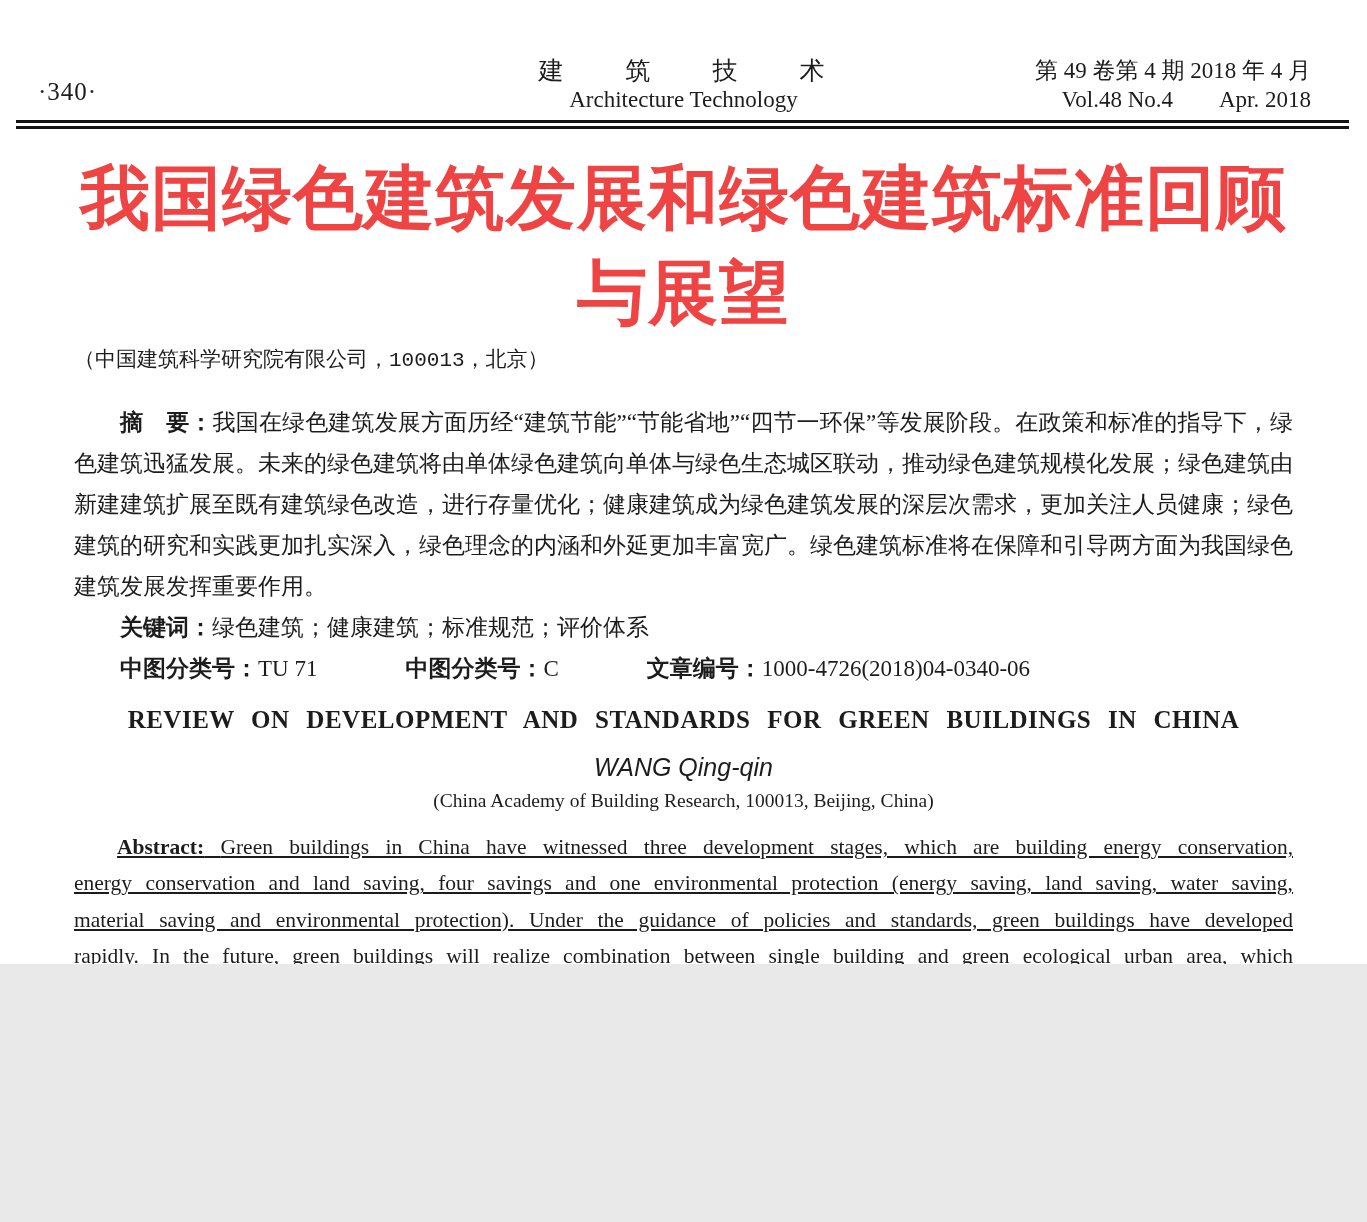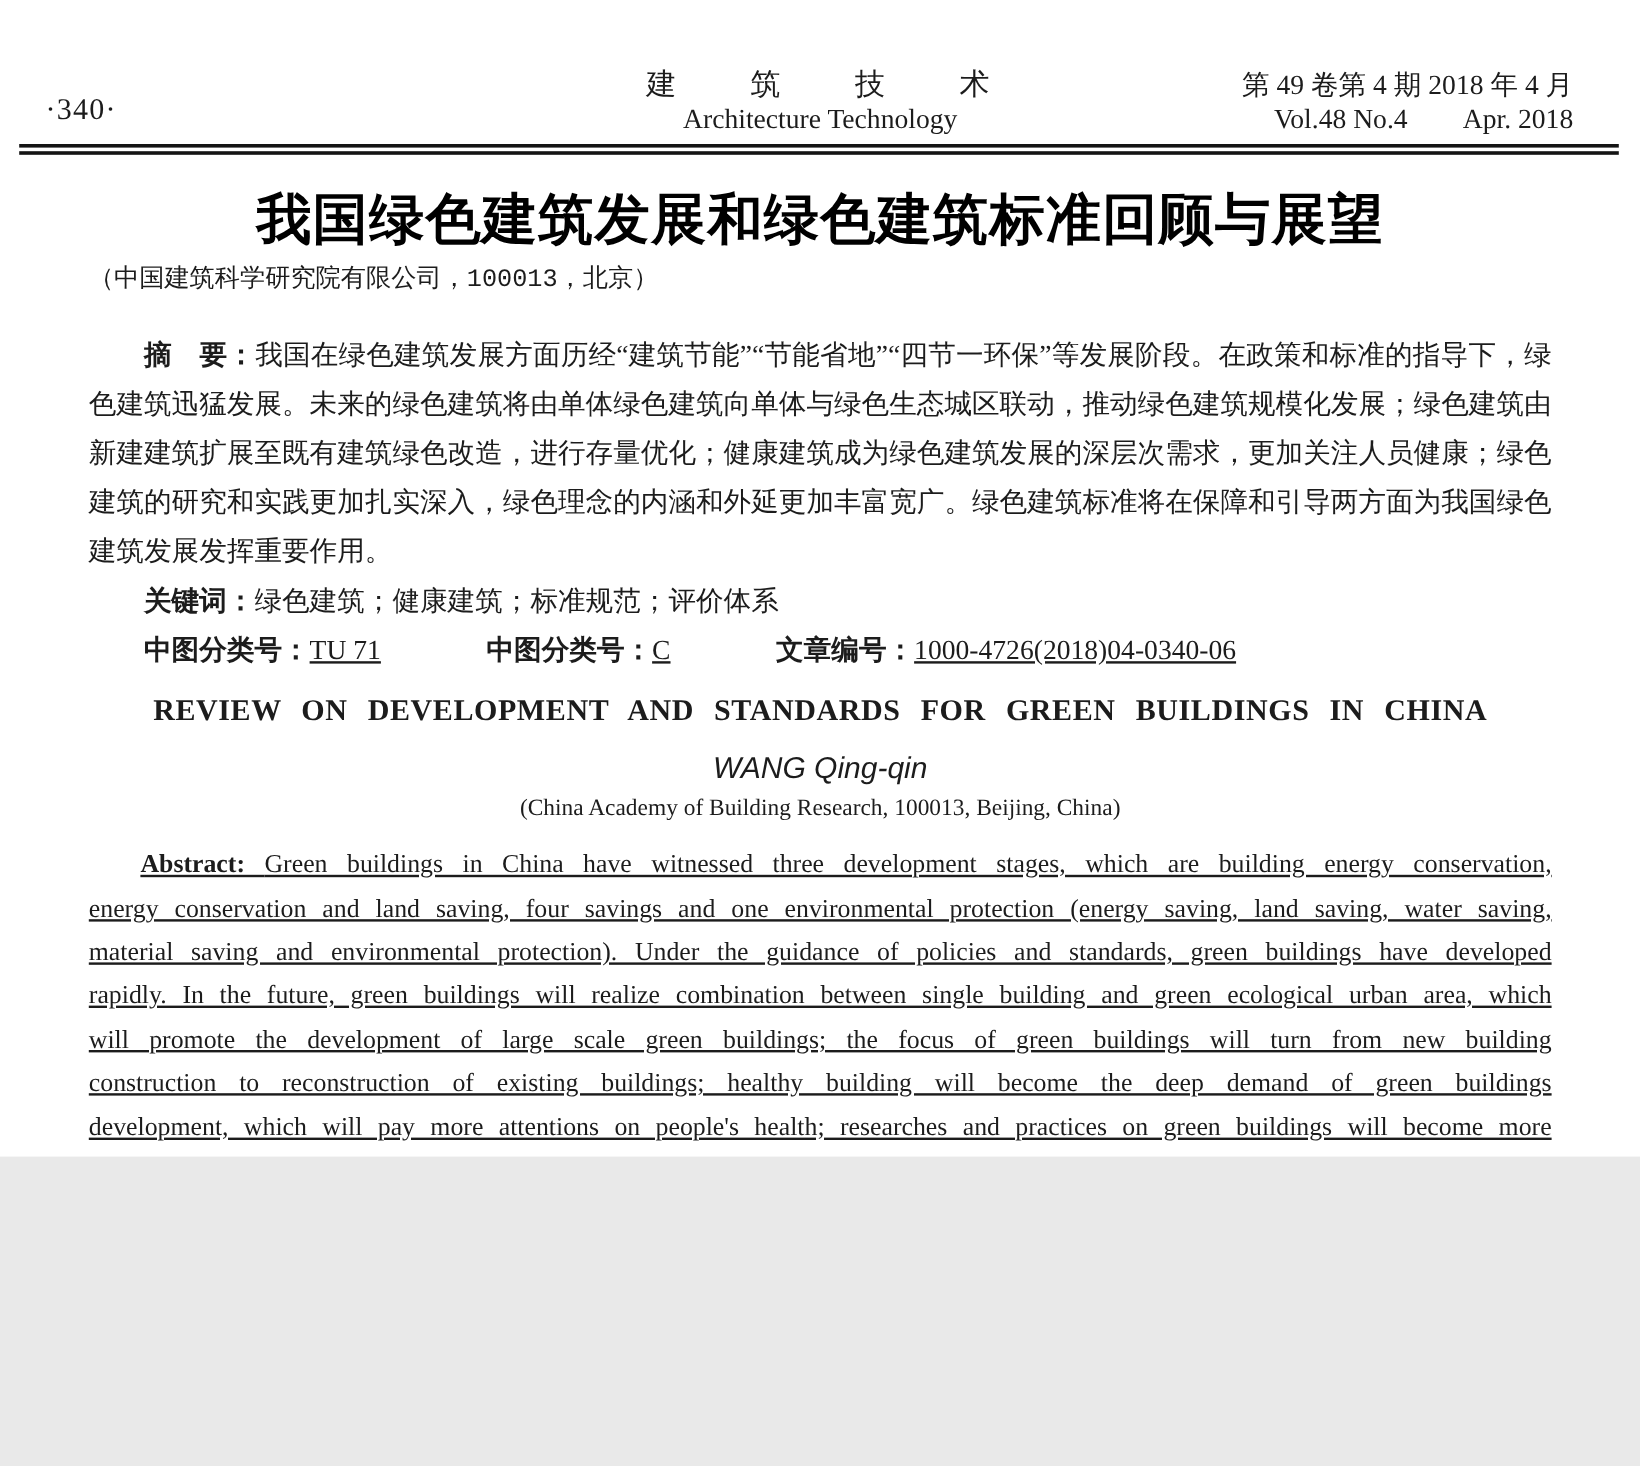--- a/index.html
+++ b/index.html
@@ -31,44 +31,44 @@
   .double-rule{
     margin:6px -56px 0 -58px;
     height:3px;
     border-top:3px solid #141414;
     border-bottom:3px solid #141414;
   }
 
   
   .title-cn{
     margin:22px 0 0 0;
-    font-size:46px;font-weight:bold;
+    font-size:70px;font-weight:bold;
     text-align:center;letter-spacing:1px;
-    line-height:1.35;color:#000000;
+    line-height:1.35;color:#ef4444;
   }
   .author-cn{
     margin-top:20px;text-align:center;
     font-size:30px;letter-spacing:8px;line-height:40px;
   }
   .affil-cn{
     margin-top:6px;text-align:left;
     font-size:21px;line-height:30px;font-family:Liberation Mono, monospace;
   }
   .abstract-cn{
     margin:26px 0 0 0;
     font-size:23px;line-height:41px;
     text-align:justify;text-justify:inter-ideograph;
     text-indent:2em;
   }
   .cn-label{font-weight:bold;font-family:"Liberation Sans","DejaVu Sans",sans-serif;font-size:23px;}
   .keywords-cn{margin:0;font-size:23px;line-height:41px;text-indent:2em;}
   .clc-line{margin:0;font-size:23px;line-height:41px;text-indent:2em;}
   .clc-pair{margin-right:88px;}
   .clc-pair:last-child{margin-right:0;}
-  .clc-value{font-family:"Liberation Serif","DejaVu Serif",serif;font-weight:normal;text-decoration:underline;}
+  .clc-value{font-family:"Liberation Serif","DejaVu Serif",serif;font-weight:normal;}
 
   
   .title-en{
     margin:14px 0 0 0;
     font-size:25px;font-weight:bold;
     text-align:center;line-height:34px;
     word-spacing:10px;letter-spacing:.5px;
   }
   .author-en{
     margin-top:14px;text-align:center;

